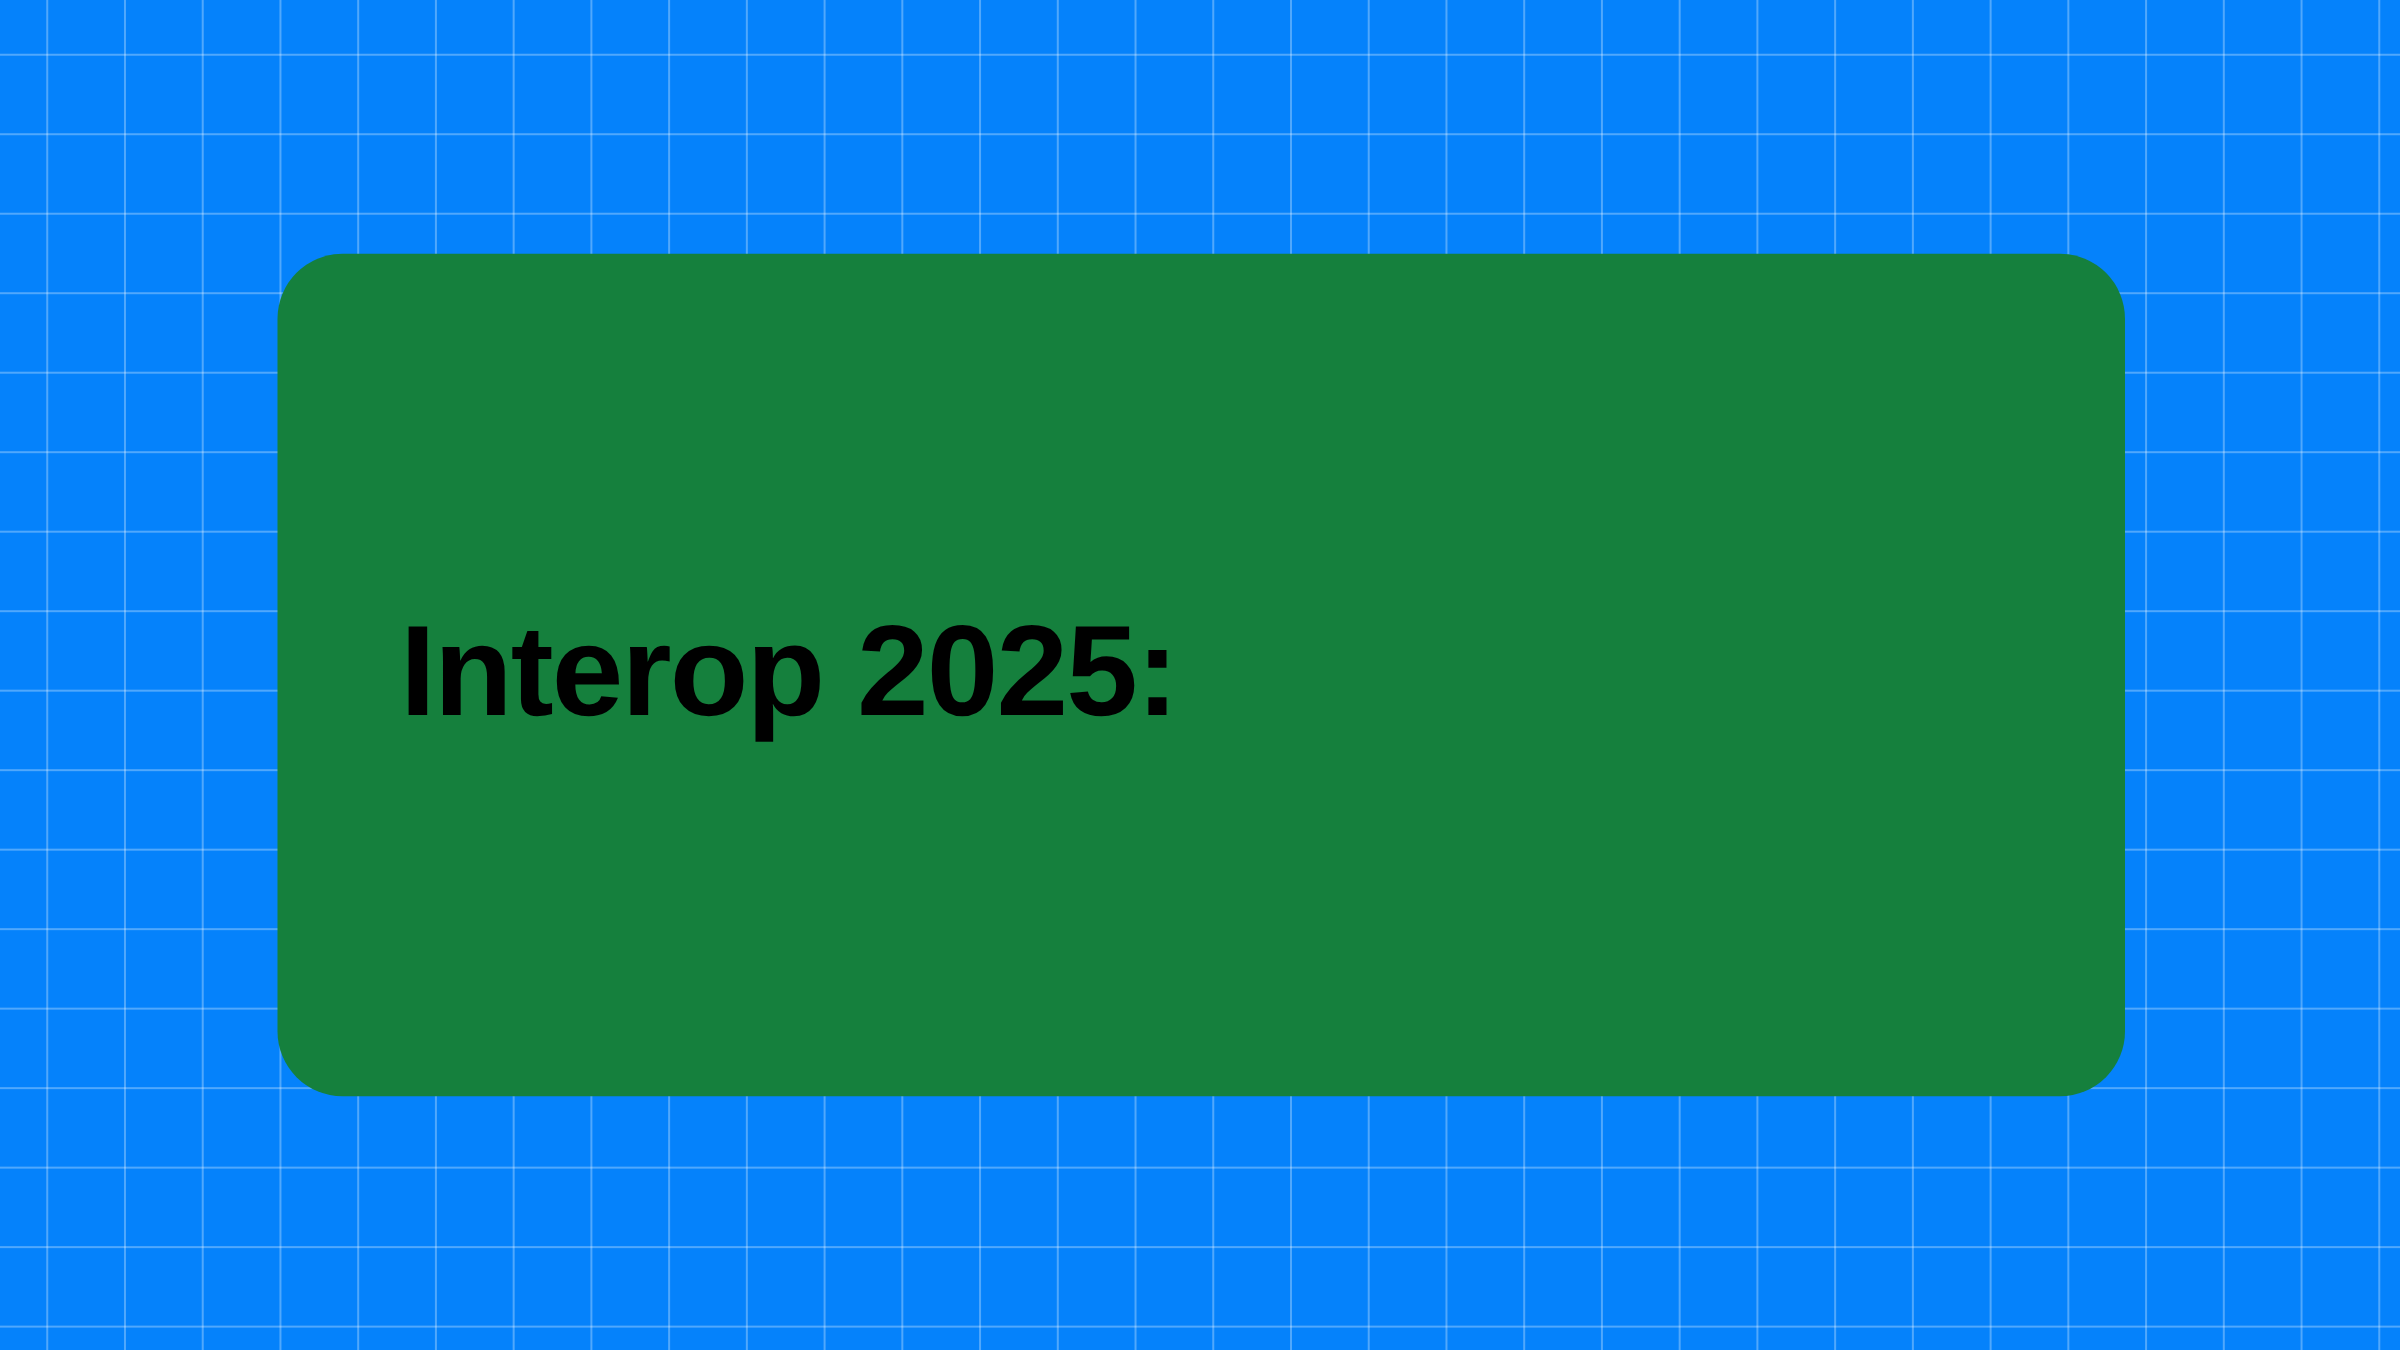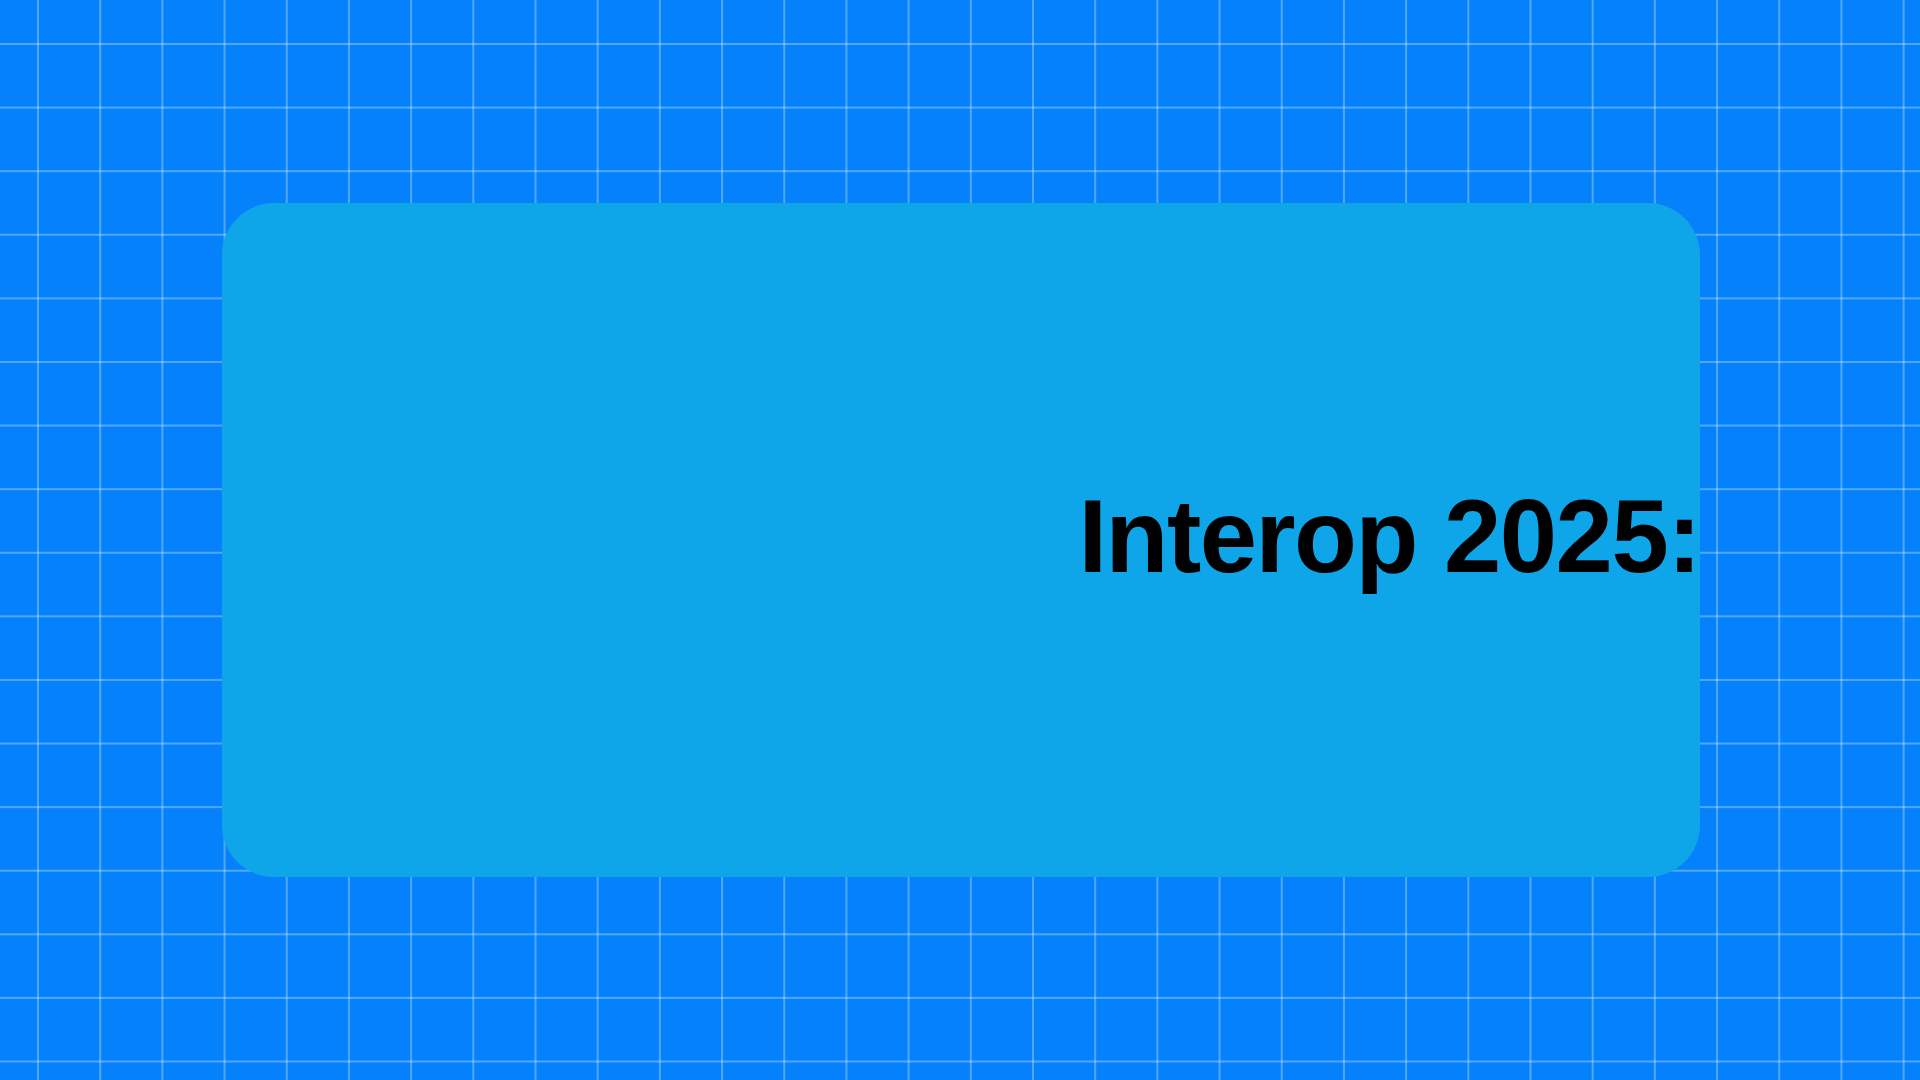--- a/index.html
+++ b/index.html
@@ -35,27 +35,26 @@
     pointer-events: none;
   }
 
   
   #title-card {
     position: absolute;
     left: 222px;
     top: 203px;
     width: 1478px;
     height: 674px;
-    background: #0ea5e9;
+    background: #15803d;
     border-radius: 52px;
     box-sizing: border-box;
     display: flex;
     flex-direction: column;
     justify-content: center;
-    text-align: right;
   }
 
   #title-block {
     padding: 0 0 0 98px;
     margin-top: -6px;
   }
 
   .title-line {
     display: block;
     font-family: "Liberation Sans", sans-serif;

